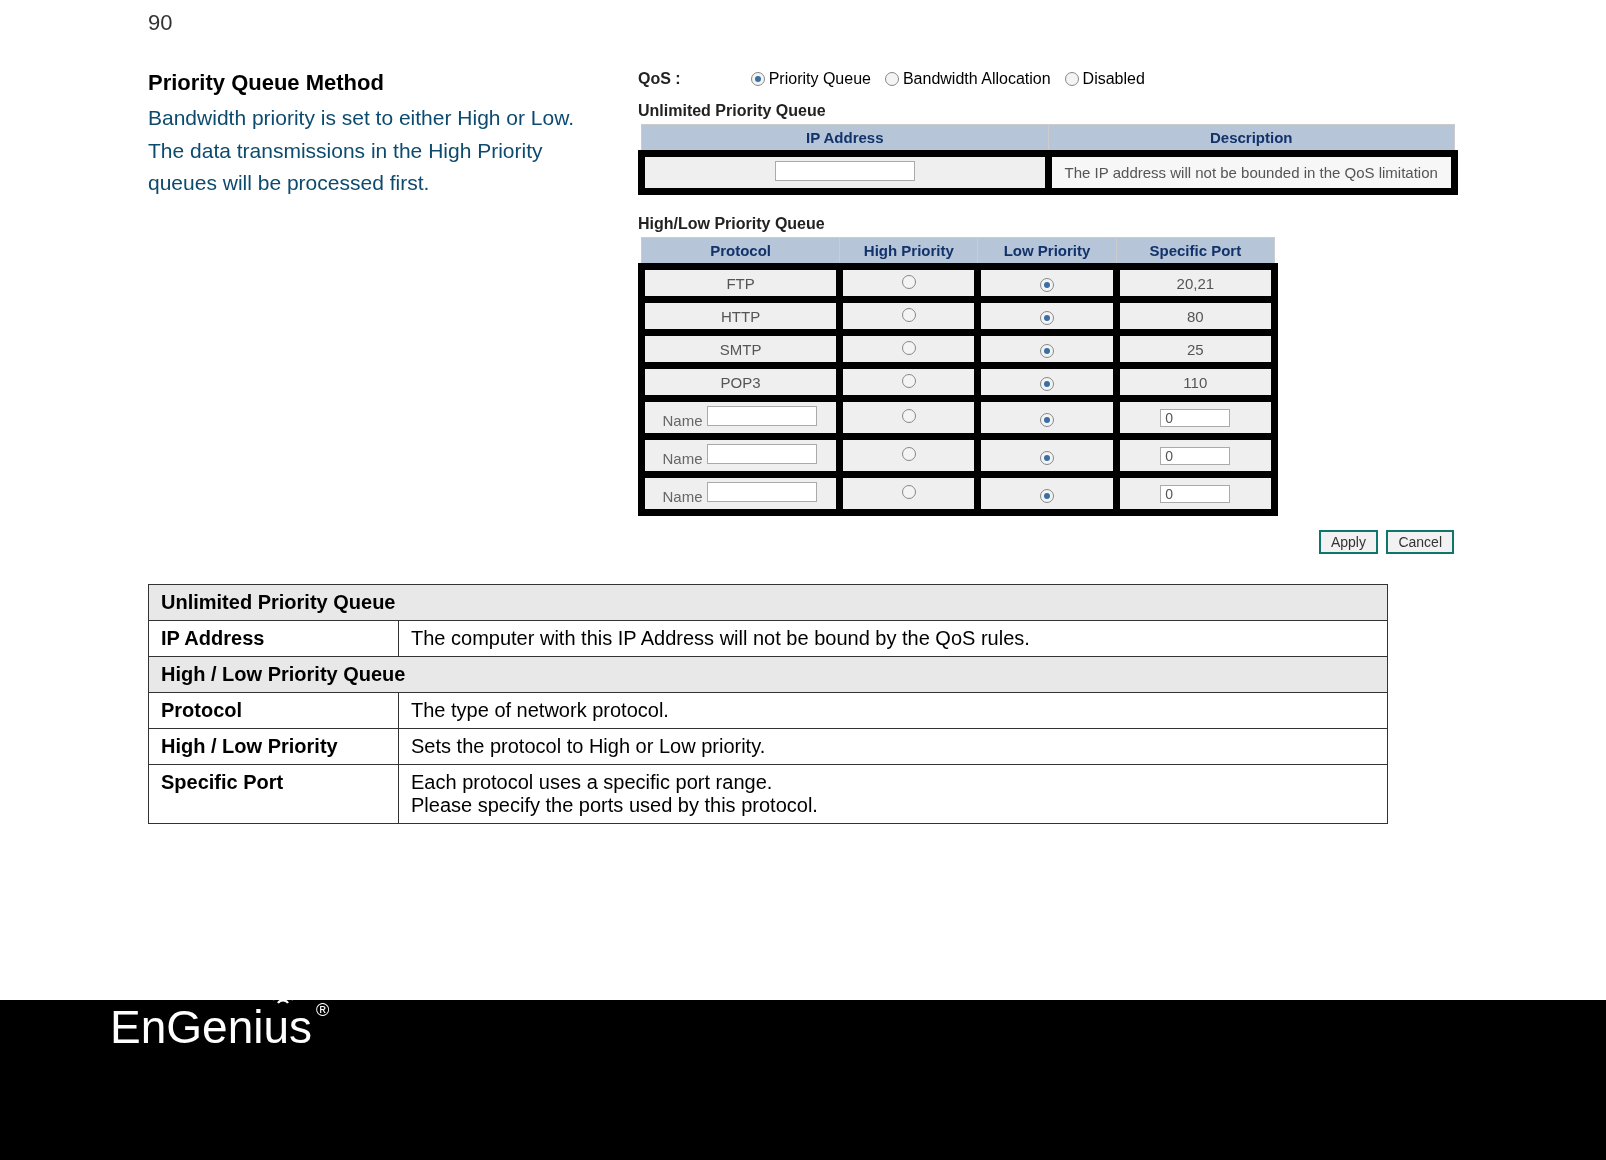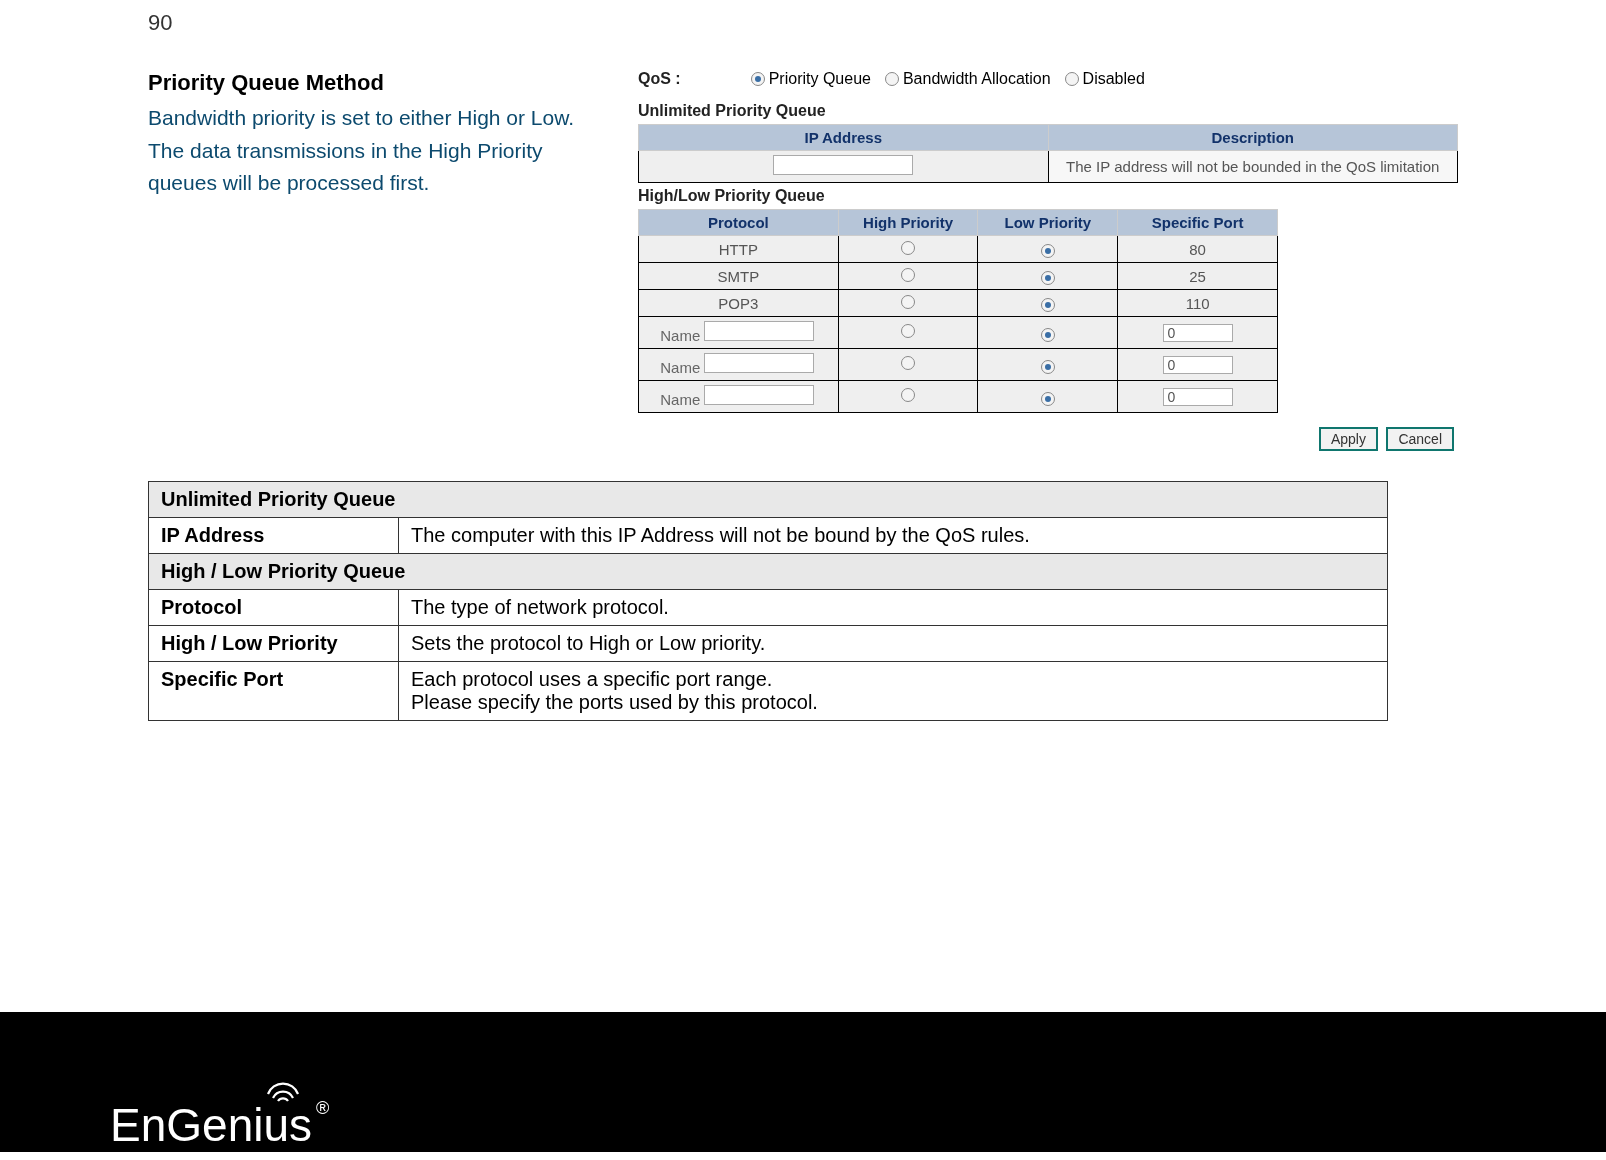--- a/index.html
+++ b/index.html
@@ -78,21 +78,21 @@
   .up-table th, .hl-table th {
     background: #b6c5d8;
     color: #12326a;
     font-weight: bold;
     border: 1px solid #ccc;
     padding: 4px 8px;
     font-size: 15px;
     text-align: center;
   }
   .up-table td, .hl-table td {
-    border: 1px solid #000000;
+    border: 7px solid #000000;
     background: #efefef;
     padding: 4px 8px;
     text-align: center;
     font-size: 15px;
     color: #555;
   }
   .up-table td.desc { text-align: center; background: #f7f7f7; }
   .txt-input {
     width: 140px; height: 20px; border: 1px solid #aaa; background: #fff;
     display: inline-block;
@@ -129,25 +129,25 @@
     font-weight: bold;
   }
   .desc-table .lbl {
     font-weight: bold;
     width: 250px;
   }
 
   
   .footer {
     position: absolute;
-    bottom: 8px; left: 0; right: 0;
-    height: 140px;
+    bottom: 0; left: 0; right: 0;
+    height: 160px;
     background: #000;
     display: flex;
-    align-items: flex-end;
+    align-items: flex-start;
     padding-left: 110px;
   }
   .logo {
     color: #fff;
     font-size: 46px;
     font-weight: 400;
     display: flex;
     align-items: flex-start;
     font-family: "Segoe UI", Arial, sans-serif;
   }
@@ -206,31 +206,37 @@
               <th style="width:50%">IP Address</th>
               <th style="width:50%">Description</th>
             </tr>
             <tr>
               <td><span class="txt-input"></span></td>
               <td class="desc">The IP address will not be bounded in the QoS limitation</td>
             </tr>
           </tbody>
             </table>
 
-          <div class="section-title" style="margin-top:4px">High/Low Priority Queue</div>
+          <div class="section-title" style="margin-top:20px">High/Low Priority Queue</div>
           <table class="hl-table">
             <thead>
               <tr>
                 <th style="width:200px">Protocol</th>
                 <th style="width:140px">High Priority</th>
                 <th style="width:140px">Low Priority</th>
                 <th style="width:160px">Specific Port</th>
               </tr>
             </thead>
             <tbody id="hl-body">
+                <tr>
+                  <td>FTP</td>
+                  <td><span class="radio"></span></td>
+                  <td><span class="radio sel"></span></td>
+                  <td>20,21</td>
+                </tr>
                 <tr>
                   <td>HTTP</td>
                   <td><span class="radio"></span></td>
                   <td><span class="radio sel"></span></td>
                   <td>80</td>
                 </tr>
                 <tr>
                   <td>SMTP</td>
                   <td><span class="radio"></span></td>
                   <td><span class="radio sel"></span></td>

